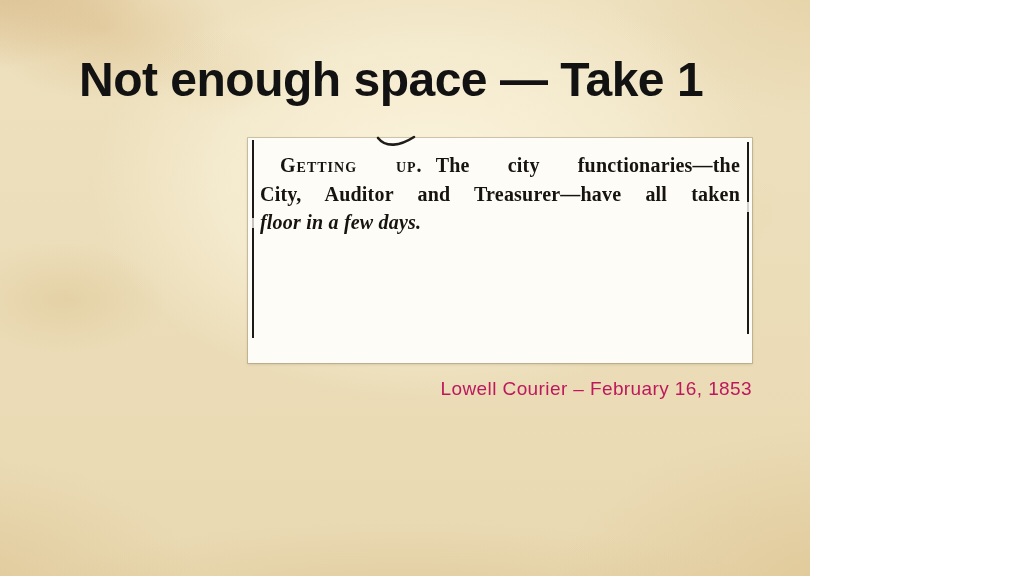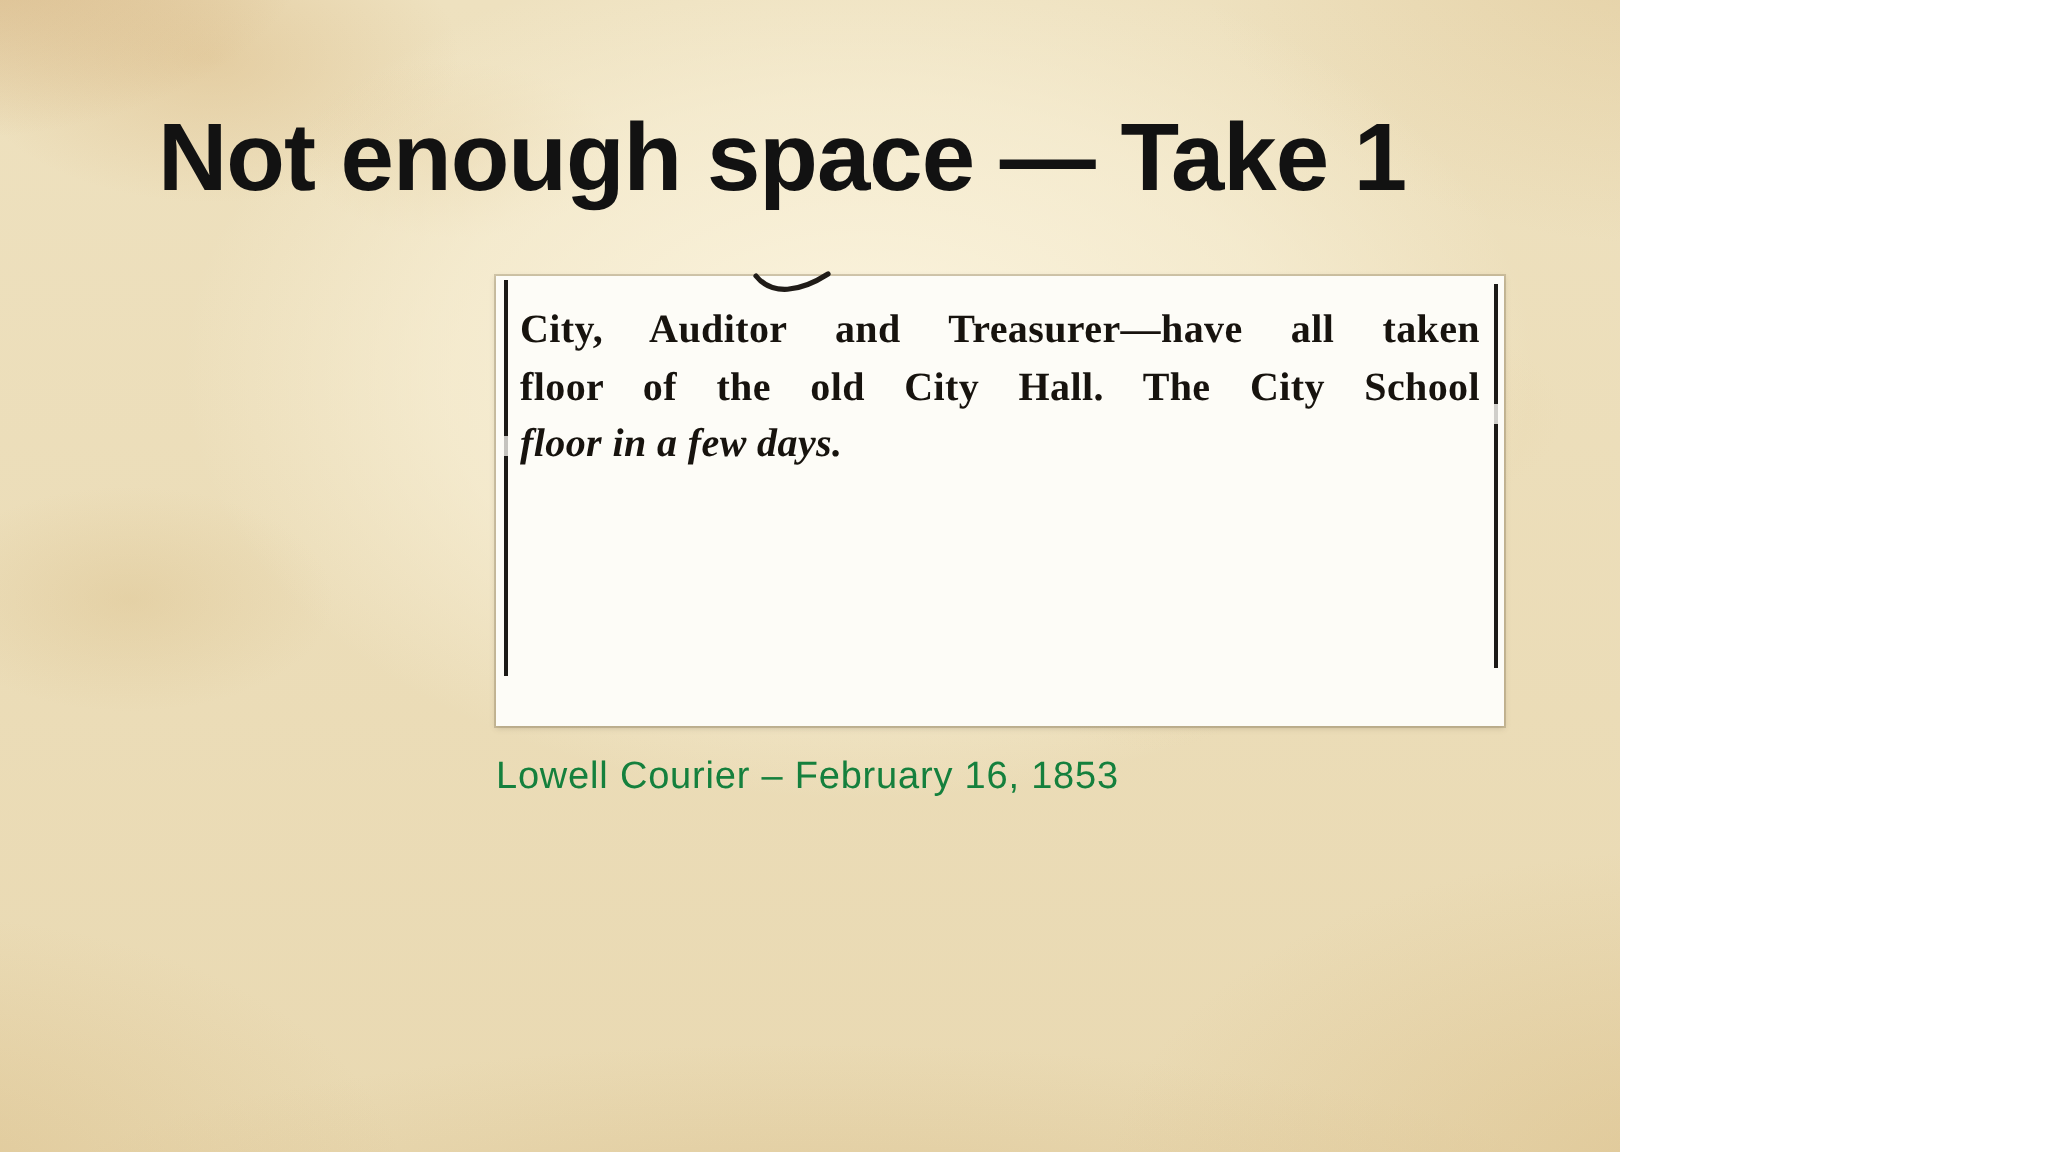--- a/index.html
+++ b/index.html
@@ -54,40 +54,42 @@
     font-family: "Liberation Serif", serif; font-weight: 700;
     font-size: 20px; line-height: 28.5px; color: #17130e;
     letter-spacing: 0.2px;
     text-align: justify; text-align-last: justify; text-justify: inter-word;
   }
   .np-line.first { text-indent: 20px; }
   .np-line.last { text-align-last: left; font-style: italic; }
   .lead { font-variant: small-caps; letter-spacing: 1px; margin-right: 13px; }
   .caption {
     position: absolute; left: 248px; top: 378px; width: 504px;
-    text-align: left; font-size: 19px; letter-spacing: 0.4px;
-    color: #15803d;
+    text-align: right; font-size: 19px; letter-spacing: 0.4px;
+    color: #be185d;
   }
 </style>
 </head>
 <body>
 
 <div class="slide">
   <div class="texture"></div>
 
   <h1 class="title">Not enough space — Take 1</h1>
 
   <figure class="clipping">
     <svg class="squiggle" width="42" height="14" viewBox="0 0 42 14">
       <path d="M2,3 C10,13 24,11 38,2" fill="none" stroke="#201c18" stroke-width="2.6" stroke-linecap="round"></path>
     </svg>
     <div class="rule rule-left"></div>
     <div class="rule rule-right"></div>
 
     <div class="np-text">
+      <div class="np-line first">
+        <span class="lead">Getting up.</span><span>The city functionaries—the</span>
+      </div>
       <div class="np-line">City, Auditor and Treasurer—have all taken</div>
-      <div class="np-line">floor of the old City Hall.  The City School</div>
       <div class="np-line last">floor in a few days.</div>
     </div>
   </figure>
 
   <div class="caption">Lowell Courier – February 16, 1853</div>
 </div>
 
 </body></html>

